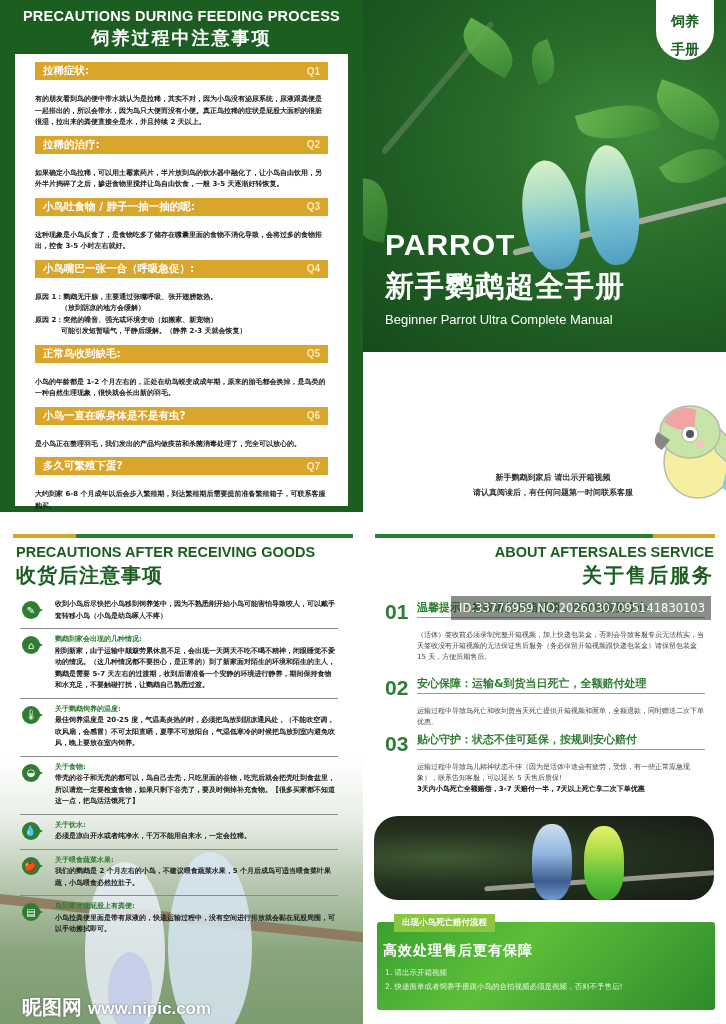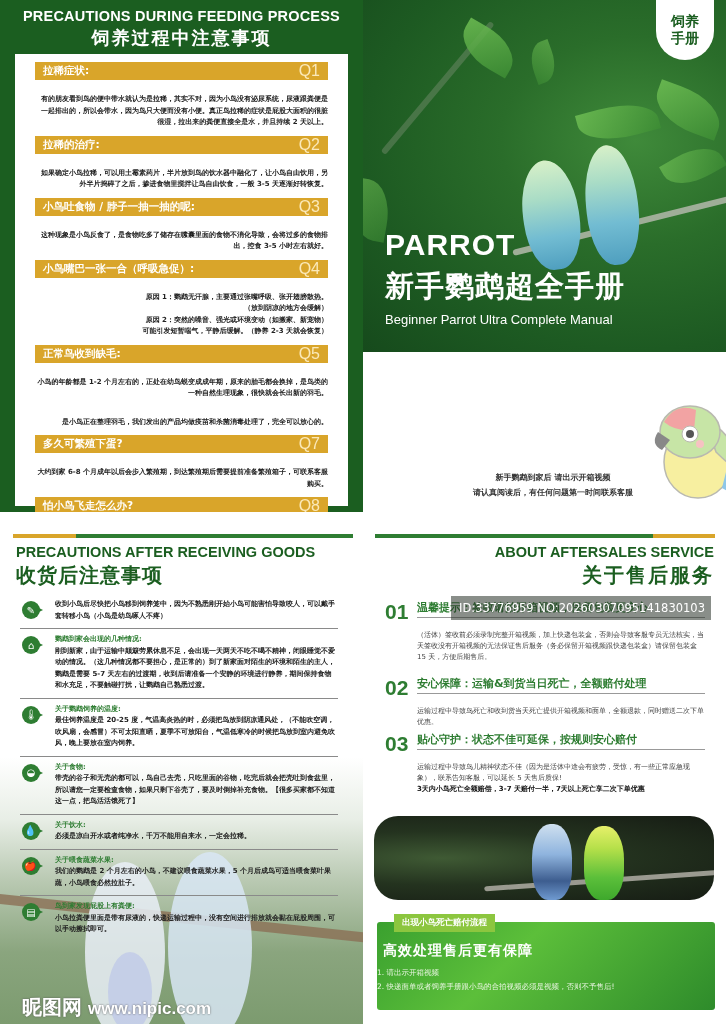--- a/index.html
+++ b/index.html
@@ -3,36 +3,36 @@
 <meta charset="utf-8">
 <style>
   * { box-sizing: border-box; margin: 0; padding: 0; }
   html, body { width: 726px; height: 1024px; overflow: hidden; background: #fff; }
   body { font-family: "DejaVu Sans", "Liberation Sans", sans-serif; position: relative; }
 
   
   .p1 { position: absolute; left: 0; top: 0; width: 363px; height: 512px; background: #1b5e20; }
   .p1 .en { position: absolute; top: 8px; left: 0; width: 100%; text-align: center; color: #fff; font-family: "Liberation Sans", sans-serif; font-weight: bold; font-size: 14.5px; letter-spacing: 0.2px; }
   .p1 .cn { position: absolute; top: 26px; left: 0; width: 100%; text-align: center; color: #fff; font-weight: bold; font-size: 18px; letter-spacing: 2px; }
-  .p1 .card { position: absolute; left: 15px; top: 54px; width: 333px; height: 452px; background: #fff; padding: 8px 20px 0 20px; text-align: right; }
+  .p1 .card { position: absolute; left: 15px; top: 54px; width: 333px; height: 452px; background: #fff; padding: 8px 20px 0 20px; }
   .qa { margin-bottom: 4px; }
   .qbar { height: 18px; background: #d9a52a; color: #fff; font-weight: bold; font-size: 10.5px; display: flex; align-items: center; justify-content: space-between; padding: 0 8px; }
-  .qbar .qn { font-family: "Liberation Sans", sans-serif; font-weight: normal; font-size: 16px; color: #fbe9b9; }
+  .qbar .qn { font-family: "Liberation Sans", sans-serif; font-weight: bold; font-size: 10px; color: #fbe9b9; }
   .ans { font-size: 7px; line-height: 11.5px; color: #222; font-weight: bold; padding: 4px 0 3px 0; margin-top: 10px; }
   .ans .ind { padding-left: 26px; display: block; }
 
   
   .p2 { position: absolute; left: 363px; top: 0; width: 363px; height: 512px; background: #fff; overflow: hidden; }
   .hero { position: absolute; left: 0; top: 0; width: 363px; height: 352px; overflow: hidden;
     background: radial-gradient(ellipse at 75% 40%, #3f8a3a 0%, #2a6d2a 35%, #1d5a22 70%, #164a1c 100%); }
   .hero .leaf { position: absolute; border-radius: 0 70% 0 70%; background: linear-gradient(135deg, #6fbf54, #3d8d34); opacity: 0.85; }
   .hero .branch { position: absolute; height: 6px; background: #6f8a6a; border-radius: 3px; transform-origin: left center; }
   .bird { position: absolute; border-radius: 50% 50% 45% 45%; }
   .badge { position: absolute; right: 12px; top: -8px; width: 58px; height: 68px; background: #fff; border-radius: 0 0 29px 29px; display: flex; flex-direction: column; align-items: center; justify-content: center; padding-top: 8px; }
-  .badge span { color: #1b5e20; font-weight: bold; font-size: 14px; line-height: 17px; }
+  .badge span { color: #1b5e20; font-weight: bold; font-size: 14px; line-height: 17px; margin-top: 11px; }
   .hero .t-en { position: absolute; left: 22px; top: 228px; color: #fff; font-family: "Liberation Sans", sans-serif; font-size: 30px; font-weight: bold; letter-spacing: 1px; }
   .hero .t-cn { position: absolute; left: 22px; top: 267px; color: #fff; font-size: 29px; font-weight: bold; letter-spacing: 1px; }
   .hero .t-sub { position: absolute; left: 22px; top: 312px; color: #fff; font-family: "Liberation Sans", sans-serif; font-size: 13px; }
   .intro { position: absolute; left: 80px; top: 470px; width: 220px; text-align: center; font-size: 8px; line-height: 15px; color: #333; font-weight: bold; }
   .cartoon { position: absolute; right: -12px; top: 392px; width: 92px; height: 110px; }
 
   
   .p3 { position: absolute; left: 0; top: 512px; width: 363px; height: 512px; overflow: hidden;
     background: linear-gradient(180deg, #ffffff 0%, #ffffff 48%, #e8eee6 60%, #b9c9b2 72%, #8aa57e 86%, #7c9b6f 100%); }
   .p3 .bar { position: absolute; top: 22px; left: 13px; height: 4px; width: 340px; display: flex; }
@@ -66,21 +66,21 @@
   .svc .desc { font-size: 7px; line-height: 11px; color: #444; }
   .svc .desc b { color: #111; }
   .photo { position: absolute; left: 11px; top: 304px; width: 340px; height: 84px; border-radius: 24px; overflow: hidden;
     background: radial-gradient(ellipse at 20% 50%, #3f5a34 0%, #24331f 45%, #161c14 100%); }
   .photo .branch2 { position: absolute; left: 110px; top: 62px; width: 240px; height: 5px; background: #9a9a90; transform: rotate(-4deg); border-radius: 3px; }
   .photo .bb { position: absolute; border-radius: 45% 45% 40% 40%; }
   .promo { position: absolute; left: 14px; top: 410px; width: 338px; height: 88px; border-radius: 3px;
     background: linear-gradient(135deg, #3aa02f 0%, #5cbf3a 40%, #2e8b2b 100%); }
   .promo .tag { position: absolute; left: 17px; top: -8px; height: 18px; padding: 0 8px; background: #8cc63f; color: #fff; font-family: "DejaVu Serif", serif; font-size: 8.5px; font-weight: bold; display: flex; align-items: center; }
   .promo .h { position: absolute; left: 6px; top: 20px; color: #fff; font-size: 14px; font-weight: bold; letter-spacing: 1px; }
-  .promo .l1, .promo .l2 { position: absolute; left: 0; color: #e8f5e0; font-size: 7.5px; }
+  .promo .l1, .promo .l2 { position: absolute; left: 8px; color: #e8f5e0; font-size: 7.5px; }
   .promo .l1 { top: 46px; }
   .promo .l2 { top: 60px; }
   .idbar { position: absolute; left: 88px; top: 84px; width: 260px; height: 24px; background: rgba(40,50,40,0.55); color: #fff; font-family: "DejaVu Sans", sans-serif; font-size: 11.5px; display: flex; align-items: center; padding-left: 8px; }
 </style>
 </head>
 <body>
 
 <section class="p1">
   <div class="en">PRECAUTIONS DURING FEEDING PROCESS</div>
   <div class="cn">饲养过程中注意事项</div>
@@ -119,20 +119,24 @@
       </div>
     </div>
     <div class="qa">
       <div class="qbar">
           <span>正常鸟收到缺毛:</span>
           <span class="qn">Q5</span>
         </div>
       <div class="ans">小鸟的年龄都是 1-2 个月左右的，正处在幼鸟蜕变成成年期，原来的胎毛都会换掉，是鸟类的一种自然生理现象，很快就会长出新的羽毛。</div>
     </div>
     <div class="qa">
+      <div class="qbar">
+          <span>小鸟一直在啄身体是不是有虫?</span>
+          <span class="qn">Q6</span>
+        </div>
       <div class="ans">是小鸟正在整理羽毛，我们发出的产品均做疫苗和杀菌消毒处理了，完全可以放心的。</div>
     </div>
     <div class="qa">
       <div class="qbar">
           <span>多久可繁殖下蛋?</span>
           <span class="qn">Q7</span>
         </div>
       <div class="ans">大约到家 6-8 个月成年以后会步入繁殖期，到达繁殖期后需要提前准备繁殖箱子，可联系客服购买。</div>
     </div>
     <div class="qa">

